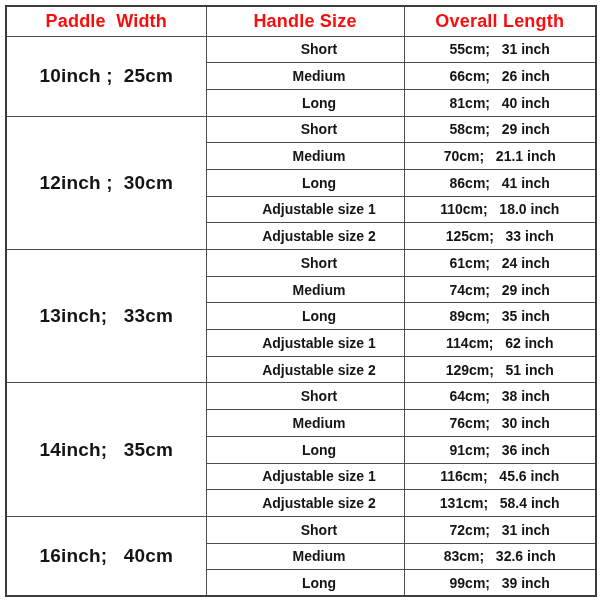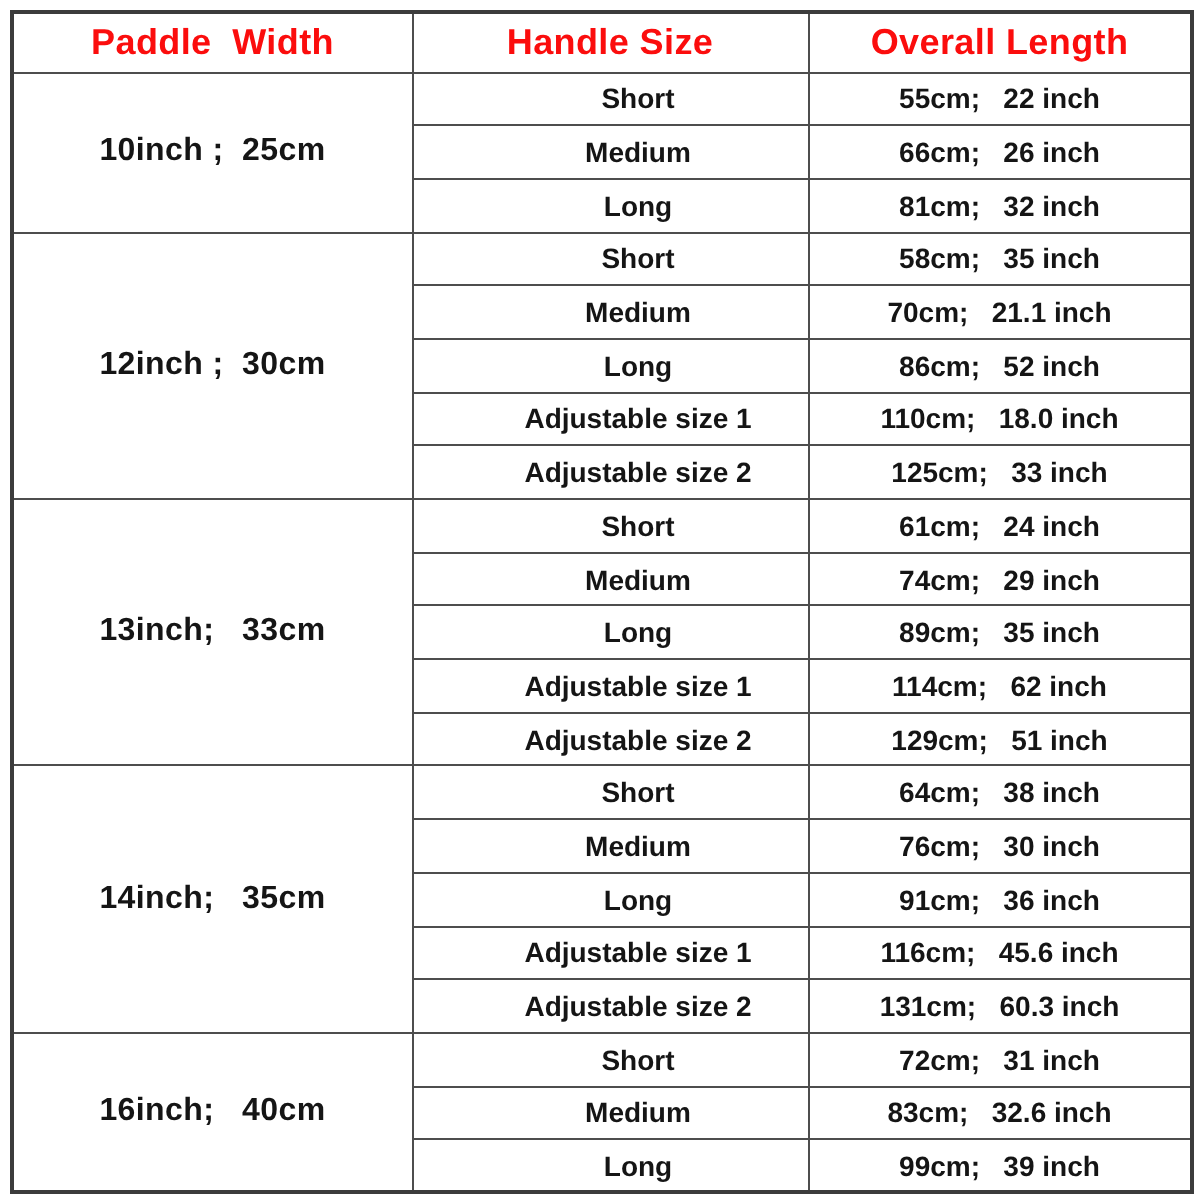--- a/index.html
+++ b/index.html
@@ -45,21 +45,21 @@
     overflow: hidden;
   }
   thead tr { height: 30px; margin-left: 46px; }
   tbody tr { height: 26.7px; }
   th {
     color: var(--header-color);
     font-size: 18px;
     letter-spacing: 0.2px;
   }
   td.paddle {
-    font-size: 16px;
+    font-size: 19px;
     color: var(--body-color);
     letter-spacing: 0.2px;
   }
   td.handle {
     font-size: 14px;
     color: var(--body-color);
     padding-left: 28px;
   }
   td.length {
     font-size: 14px;
@@ -80,42 +80,42 @@
       <tr>
         <th>Paddle  Width</th>
         <th>Handle Size</th>
         <th>Overall Length</th>
       </tr>
     </thead>
     <tbody id="table-body">
         <tr>
           <td class="paddle" rowspan="3">10inch ;  25cm</td>
           <td class="handle">Short</td>
-          <td class="length">55cm;   22 inch</td>
+          <td class="length">55cm;   31 inch</td>
         </tr>
         <tr>
           <td class="handle">Medium</td>
           <td class="length">66cm;   26 inch</td>
         </tr>
         <tr>
           <td class="handle">Long</td>
-          <td class="length">81cm;   32 inch</td>
+          <td class="length">81cm;   40 inch</td>
         </tr>
         <tr>
           <td class="paddle" rowspan="5">12inch ;  30cm</td>
           <td class="handle">Short</td>
-          <td class="length">58cm;   35 inch</td>
+          <td class="length">58cm;   29 inch</td>
         </tr>
         <tr>
           <td class="handle">Medium</td>
           <td class="length">70cm;   21.1 inch</td>
         </tr>
         <tr>
           <td class="handle">Long</td>
-          <td class="length">86cm;   52 inch</td>
+          <td class="length">86cm;   41 inch</td>
         </tr>
         <tr>
           <td class="handle">Adjustable size 1</td>
           <td class="length">110cm;   18.0 inch</td>
         </tr>
         <tr>
           <td class="handle">Adjustable size 2</td>
           <td class="length">125cm;   33 inch</td>
         </tr>
         <tr>
@@ -151,21 +151,21 @@
         <tr>
           <td class="handle">Long</td>
           <td class="length">91cm;   36 inch</td>
         </tr>
         <tr>
           <td class="handle">Adjustable size 1</td>
           <td class="length">116cm;   45.6 inch</td>
         </tr>
         <tr>
           <td class="handle">Adjustable size 2</td>
-          <td class="length">131cm;   60.3 inch</td>
+          <td class="length">131cm;   58.4 inch</td>
         </tr>
         <tr>
           <td class="paddle" rowspan="3">16inch;   40cm</td>
           <td class="handle">Short</td>
           <td class="length">72cm;   31 inch</td>
         </tr>
         <tr>
           <td class="handle">Medium</td>
           <td class="length">83cm;   32.6 inch</td>
         </tr>

